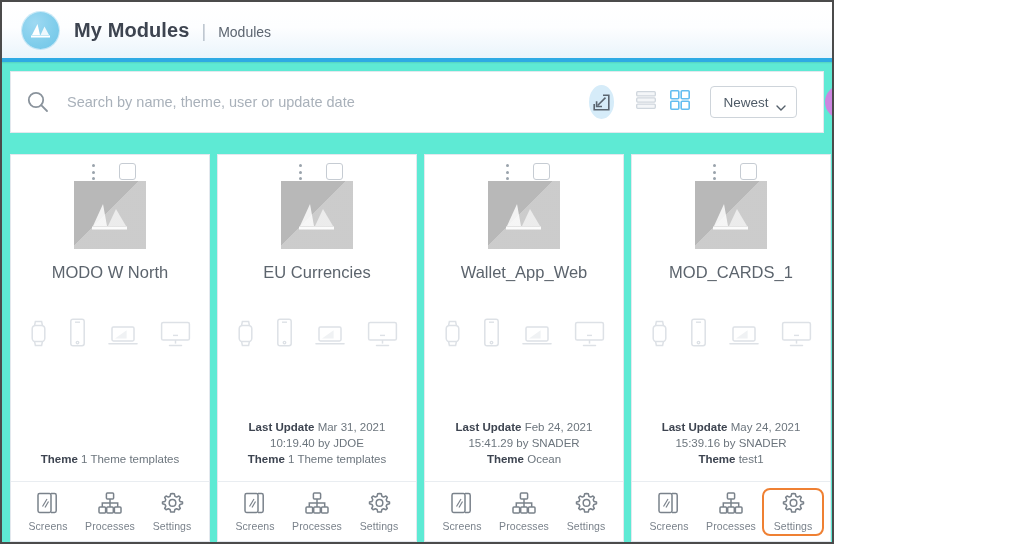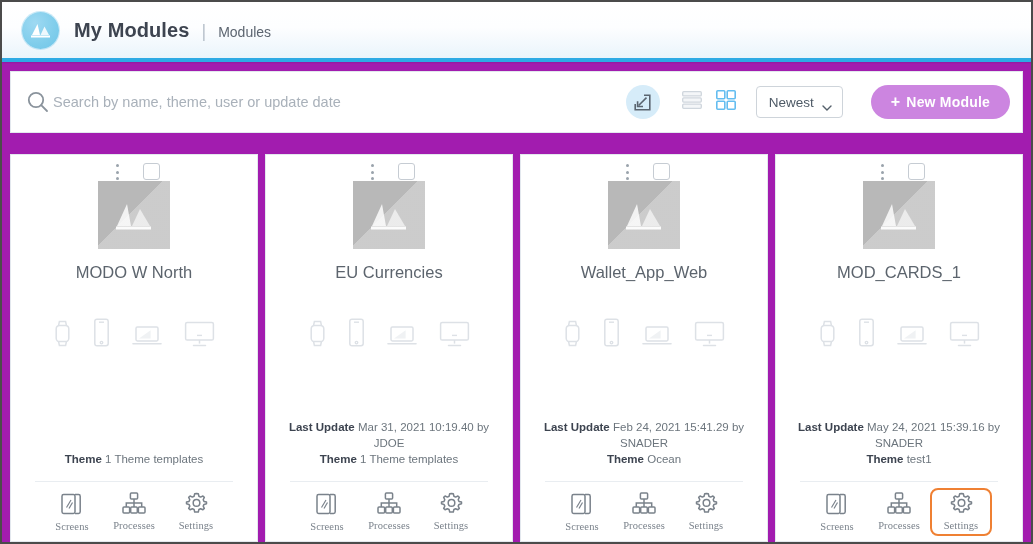--- a/index.html
+++ b/index.html
@@ -5,24 +5,24 @@
   html,body{margin:0;padding:0;}
   body{
     width:1033px;height:544px;
     background:#ffffff;
     font-family:"Liberation Sans","DejaVu Sans",sans-serif;
     overflow:hidden;
     -webkit-font-smoothing:antialiased;
   }
   .app{
     position:relative;
-    width:1033px;height:544px;
+    width:834px;height:544px;
     box-sizing:border-box;
     border:2px solid #4b4b4b;
-    background:#a21caf;
+    background:#5eead4;
     overflow:hidden;
   }
 
   
   .header{
     position:relative;
     height:56px;
     background:linear-gradient(180deg,#ffffff 0%,#fdfeff 45%,#eaf4fb 100%);
     display:flex;align-items:center;
     padding-left:20px;
@@ -62,20 +62,21 @@
     border:1px solid #e3e8ee;
     box-sizing:border-box;
     display:flex;align-items:center;
   }
   .search-zone{
     display:flex;align-items:center;flex:1 1 auto;padding-left:14px;
   }
   .search-icon{width:26px;height:26px;flex:0 0 auto;}
   .search-input{
     border:0;outline:0;background:transparent;
+    margin-left:14px;
     font-family:inherit;
     font-size:14.5px;color:#6c757d;
     width:520px;
   }
   .search-input::placeholder{color:#a9b1ba;}
   .tool-right{
     display:flex;align-items:center;gap:0;padding-right:12px;
   }
   .circle-btn{
     width:34px;height:34px;border-radius:50%;
@@ -179,21 +180,20 @@
     display:flex;align-items:center;justify-content:space-around;
     padding:0 6px;
     box-sizing:border-box;
   }
   .foot-btn{
     width:62px;height:48px;
     display:flex;flex-direction:column;align-items:center;justify-content:center;
     gap:5px;
     border:2px solid transparent;border-radius:8px;
     box-sizing:border-box;
-    font-family:Liberation Serif, serif;
   }
   .foot-btn span{
     font-size:10.5px;color:#7a828b;letter-spacing:.1px;
   }
   .foot-btn.highlight{
     border-color:#ef8033;
   }
   .foot-btn svg{display:block;}
 </style>
 </head>

